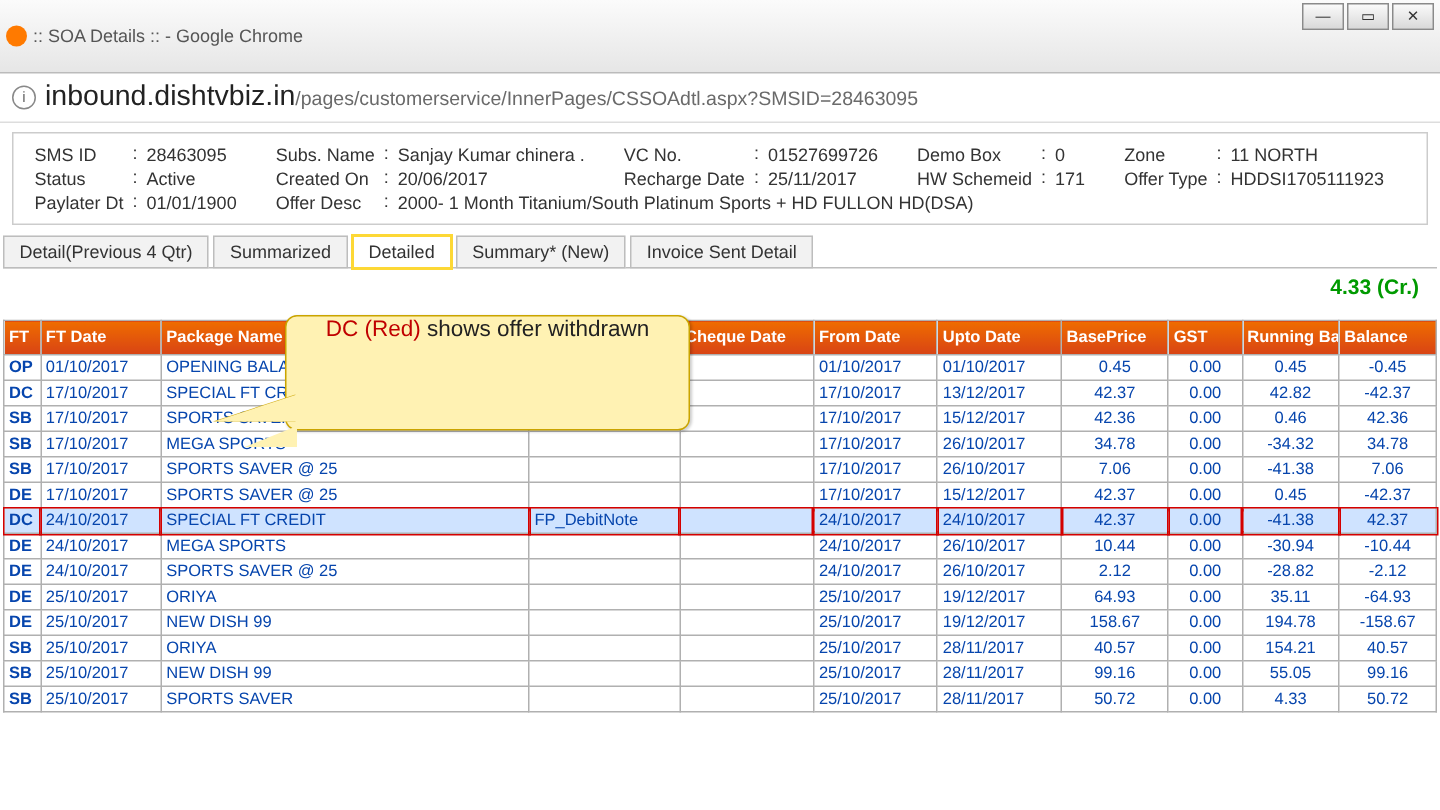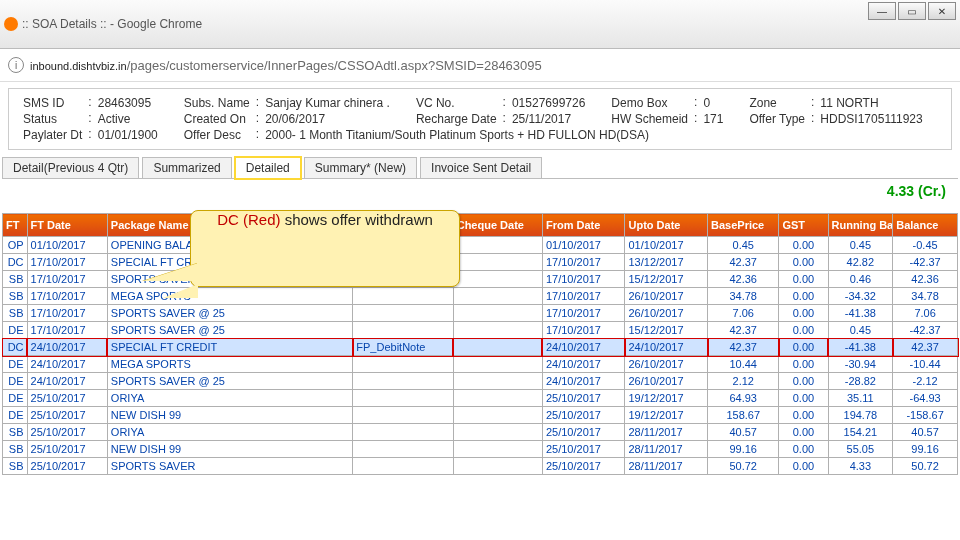--- a/index.html
+++ b/index.html
@@ -3,39 +3,39 @@
 <meta charset="utf-8">
 <style>
 html,body{margin:0;padding:0;font-family:Arial,Helvetica,sans-serif;font-size:11px;background:#fff;color:#333}
 .titlebar{background:linear-gradient(#fbfbfb,#e6e6e6);height:24px;border-bottom:1px solid #bbb;display:flex;align-items:center;padding:12px 4px;position:relative}
 .titlebar .favicon{width:14px;height:14px;border-radius:50%;background:#ff7a00;display:inline-block;margin-right:4px}
 .titlebar .title{font-size:12px;color:#555}
 .winbtns{position:absolute;right:4px;top:2px;display:flex;gap:2px}
 .winbtn{width:26px;height:16px;border:1px solid #8a8a8a;background:linear-gradient(#fafafa,#d9d9d9);font-size:10px;display:flex;align-items:center;justify-content:center;cursor:pointer}
 .addrbar{height:28px;display:flex;align-items:center;padding:2px 8px;border-bottom:1px solid #ddd;gap:6px}
 .infoicon{width:14px;height:14px;border:1px solid #888;border-radius:50%;font-size:10px;display:flex;align-items:center;justify-content:center;color:#666}
-.url-host{color:#222;font-size:11px}
+.url-host{color:#222;font-size:19px}
 .url-path{color:#6a6a6a;font-size:13px}
 .hdrpanel{border:1px solid #ccc;margin:6px 8px;padding:6px 10px;font-size:12px}
 .hdrpanel table{border-collapse:collapse}
 .hdrpanel td{padding:1px 4px;vertical-align:top;white-space:nowrap}
 .hdrpanel td.lab{font-weight:normal}
 .hdrpanel td.sep{padding:0 2px}
 .tabs{display:flex;margin:6px 2px 0 2px}
 .tab{padding:3px 10px;border:1px solid #bdbdbd;background:#f2f2f2;margin-right:3px;font-size:12px;cursor:pointer;position:relative;top:1px}
 .tab.active{background:#fff;border-bottom:1px solid #fff;outline:2px solid #fdd835;outline-offset:-1px}
 .tabrule{border-top:1px solid #bdbdbd;margin:0 2px}
 .credit{color:#009a00;font-weight:bold;font-size:14px;text-align:right;padding:4px 14px 14px 0}
 .tblwrap{padding:0 2px 6px 2px;overflow:auto}
 table.data{width:100%;border-collapse:collapse;table-layout:fixed}
 table.data th,table.data td{border:1px solid #b0b0b0;padding:2px 3px;font-size:11px;white-space:nowrap;overflow:hidden}
 table.data th{background:#e65100;background:linear-gradient(#ef6c00,#d84315);color:#fff;font-weight:bold;text-align:left;padding:5px 3px}
 table.data td{color:#0645ad}
 table.data td.num{text-align:center}
-table.data td.ft{font-weight:normal;text-align:right;color:#0645ad}
+table.data td.ft{font-weight:bold;text-align:left;color:#0645ad}
 tr.highlight td{background:#cfe3ff!important;outline:1px solid #d40000}
 tr.highlight{box-shadow:inset 0 0 0 2px #d40000}
 .callout{position:absolute;left:190px;top:210px;width:240px;height:75px;background:#fff2b3;border:1px solid #caa400;border-radius:8px;padding:0 14px;font-size:15px;color:#222;text-align:center;box-shadow:1px 1px 2px rgba(0,0,0,.2);z-index:50}
 .callout .red{color:#c00000}
 .callout-tail{position:absolute;left:-48px;top:52px;width:0;height:0;border-top:18px solid transparent;border-right:55px solid #fff2b3;border-bottom:0 solid transparent;filter:drop-shadow(-1px 0 0 #caa400)}
 .callout-tail2{position:absolute;left:-28px;top:73px;width:0;height:0;border-top:14px solid transparent;border-right:35px solid #fff2b3;border-bottom:0 solid transparent}
 .page{position:relative;width:960px;height:540px;overflow:hidden;box-sizing:border-box}
 </style>
 </head>
 <body>

